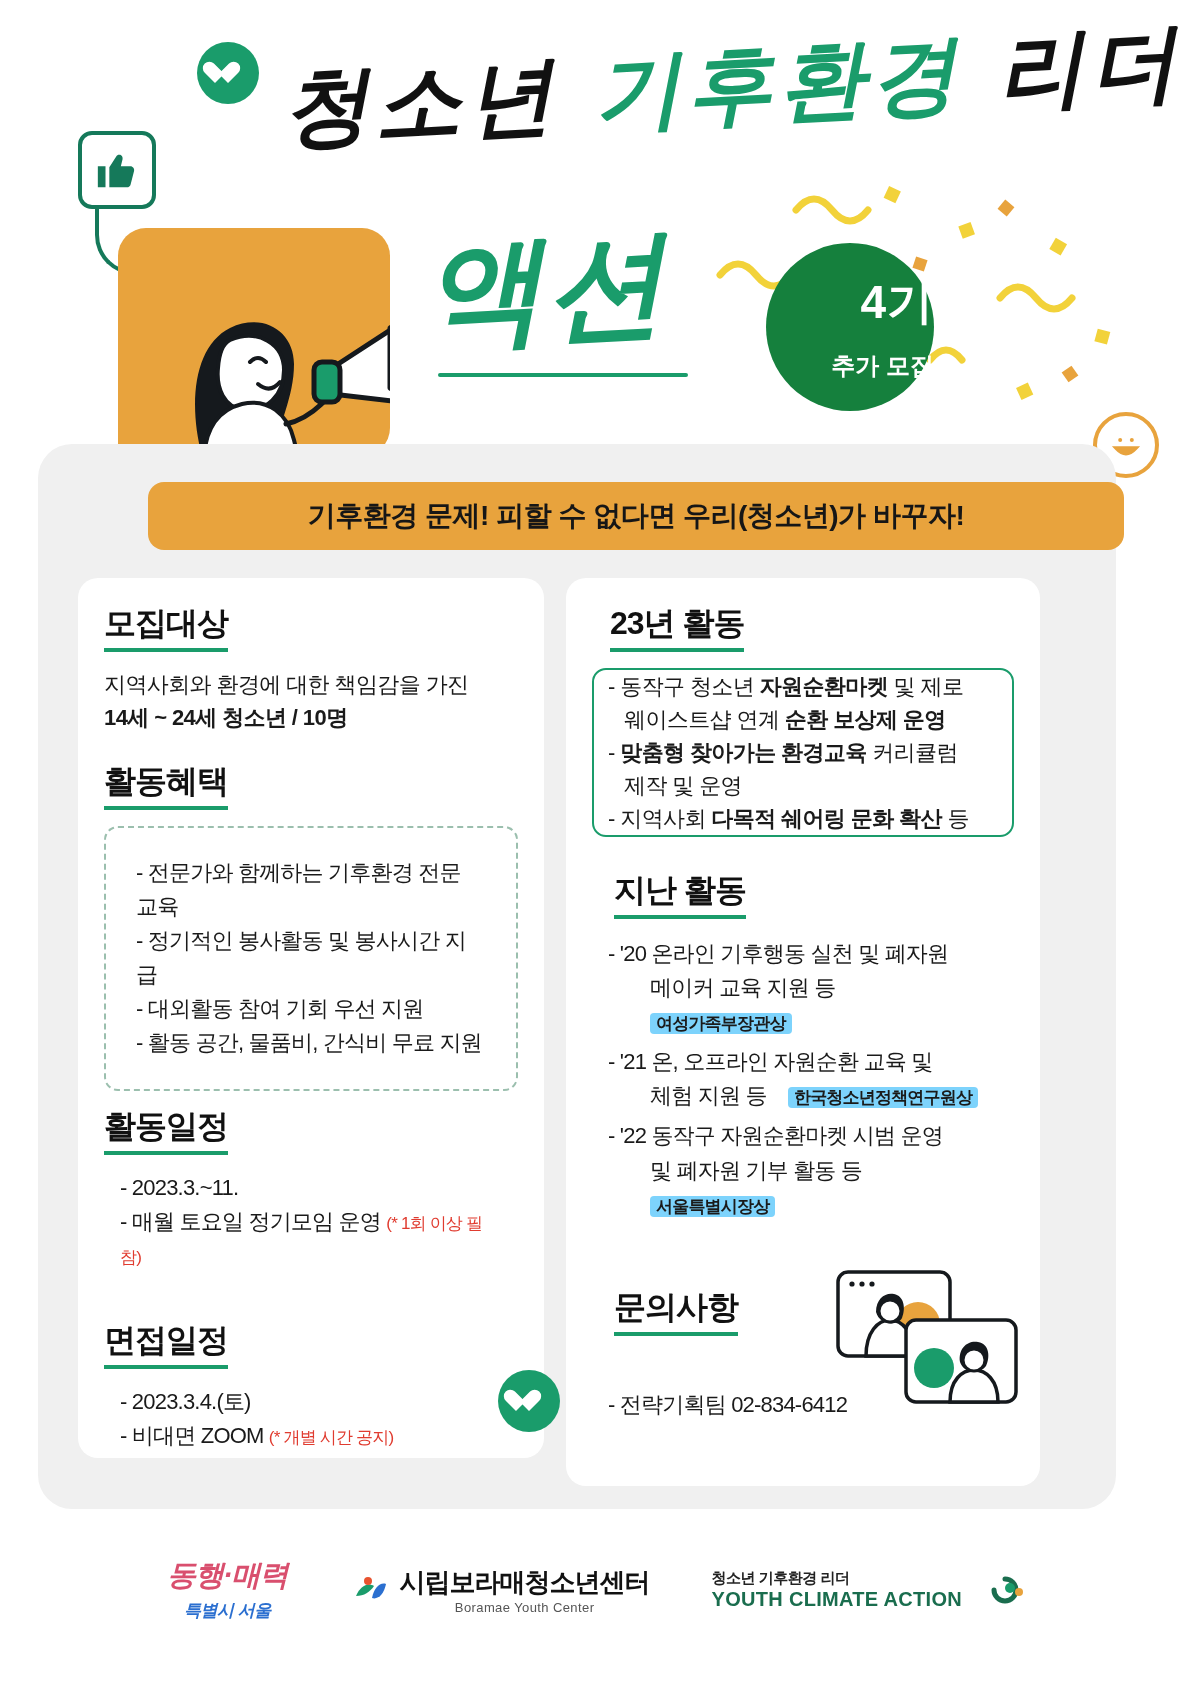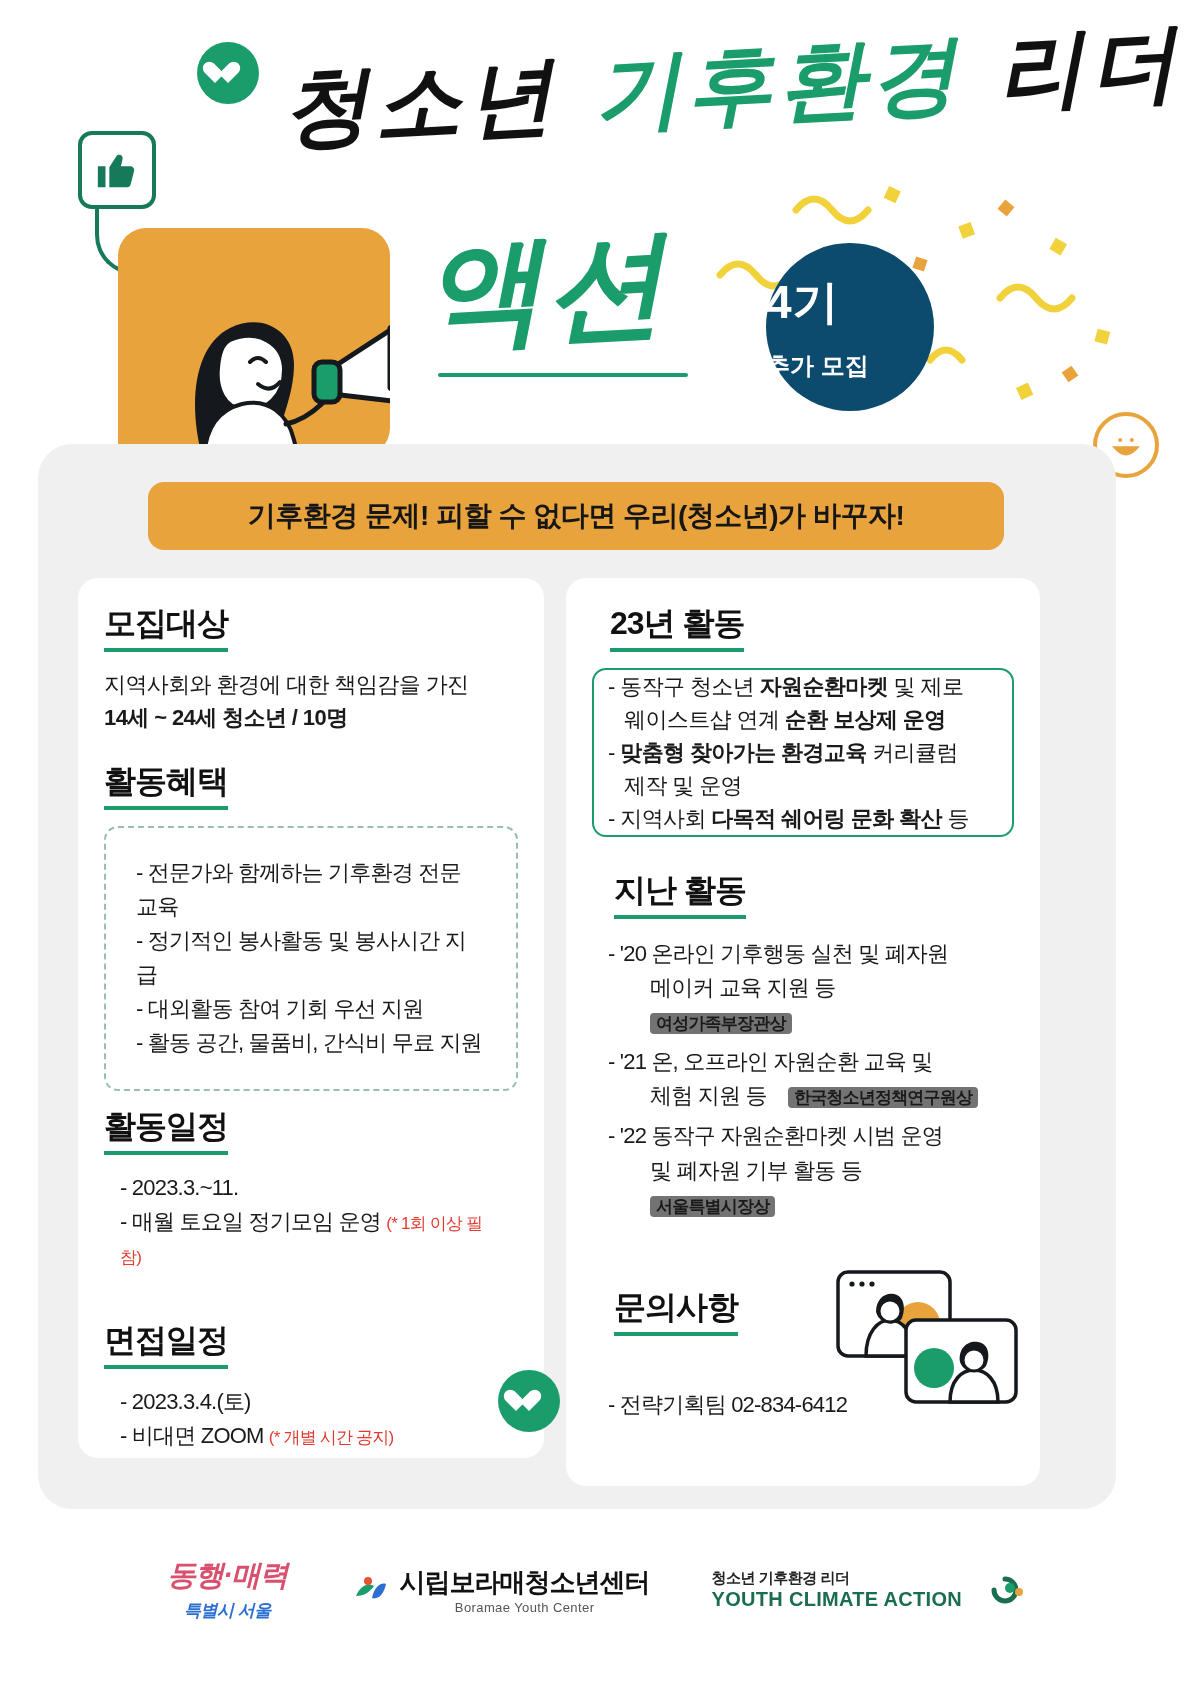--- a/index.html
+++ b/index.html
@@ -78,22 +78,22 @@
     position: absolute; left: 118px; top: 228px;
     width: 272px; height: 228px;
     background: #e8a33d; border-radius: 28px 28px 28px 0;
     overflow: hidden;
   }
   .person { position: absolute; left: 0; top: 0; width: 272px; height: 228px; }
 
   .badge-4gi {
     position: absolute; left: 766px; top: 243px;
     width: 168px; height: 168px; border-radius: 50%;
-    background: #0c4a6e; color: #ffffff;
-    display:flex; flex-direction: column; align-items:flex-start; justify-content:center;
+    background: #15803d; color: #ffffff;
+    display:flex; flex-direction: column; align-items:flex-end; justify-content:center;
     gap: 16px;
   }
   .badge-4gi .big { font-size: 46px; font-weight: 700; letter-spacing: 1px; }
   .badge-4gi .small { font-size: 24px; font-weight: 700; }
 
   .smiley {
     position: absolute; right: 32px; top: 412px;
     width: 66px; height: 66px; border-radius: 50%;
     border: 4px solid #e8a33d; background: #ffffff;
     display:flex; align-items:center; justify-content:center;
@@ -104,21 +104,21 @@
 
   
   .panel {
     position: absolute; left: 38px; top: 444px;
     width: 1078px; height: 1065px;
     background: #f0f0f0; border-radius: 34px;
   }
 
   .banner {
     position: absolute; left: 148px; top: 482px;
-    width: 856px; height: 68px;
+    width: 976px; height: 68px;
     background: #e8a33d; border-radius: 16px;
     display:flex; align-items:center; justify-content:center;
     color: #161616; font-size: 28px; font-weight: 700;
     letter-spacing: -0.5px;
   }
 
   .col-left {
     position: absolute; left: 78px; top: 578px;
     width: 466px; height: 880px;
     background: #ffffff; border-radius: 20px;
@@ -150,21 +150,21 @@
     border: 2px solid #1a9c6b; border-radius: 14px;
     padding: 0 14px;
   }
 
   ul.plain { list-style: none; margin: 16px; padding: 0; }
   ul.plain li { font-size: 22px; line-height: 1.55; letter-spacing: -0.8px; }
 
   .note-red { color: #e03b2f; font-size: 17px; }
 
   .award {
-    background: #737373; padding: 1px 6px; border-radius: 4px;
+    background: #7dd3fc; padding: 1px 6px; border-radius: 4px;
     font-size: 17px; font-weight: 700; white-space: nowrap;
     position: relative;
   }
   .medal {
     display:inline-block; width: 26px; height: 26px; border-radius: 50%;
     background: #f2c829; vertical-align: -7px; margin-left: -10px;
     position: relative; z-index: -1;
   }
 
   .right-list li { font-size: 22px; line-height: 1.6; letter-spacing: -0.9px; }

